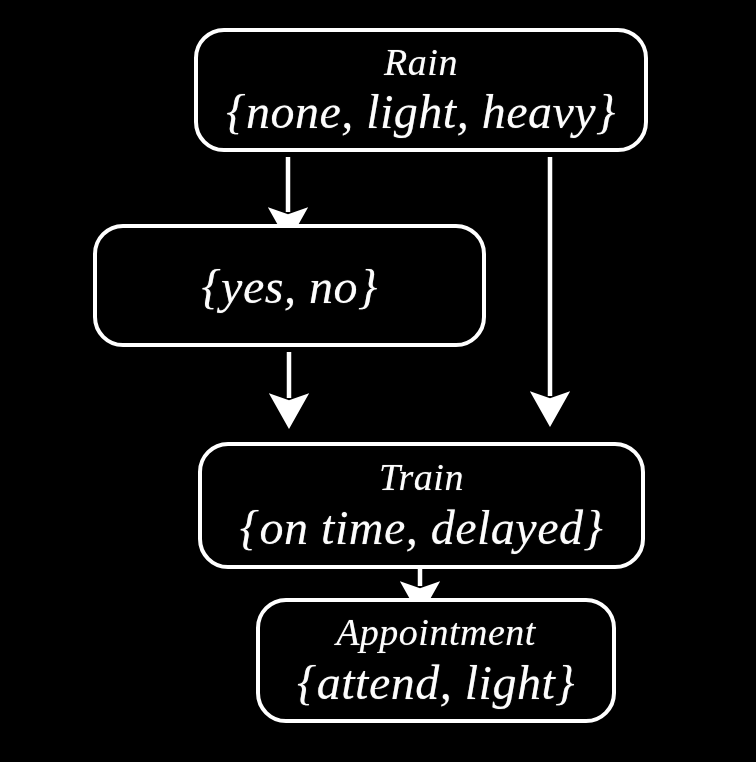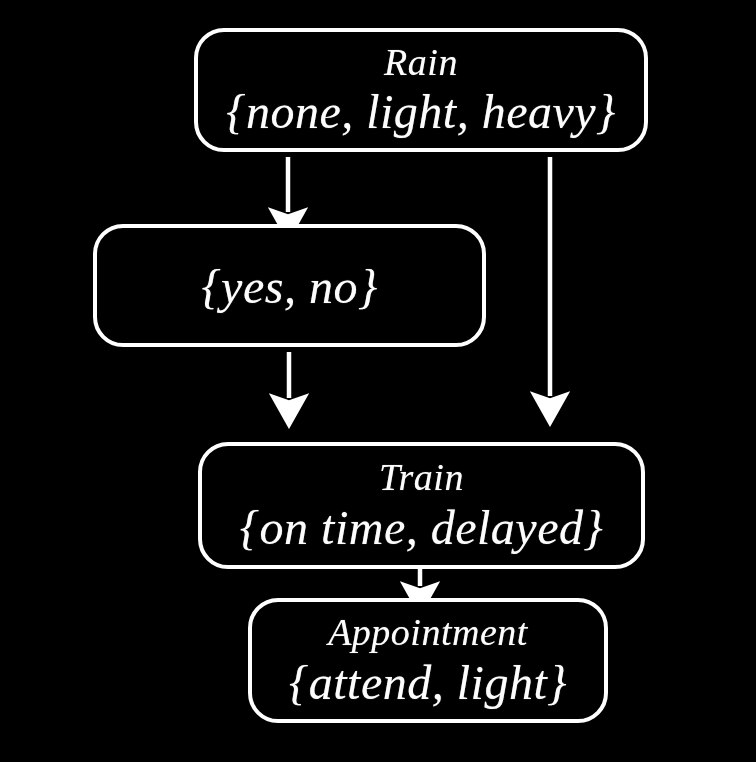--- a/index.html
+++ b/index.html
@@ -81,18 +81,18 @@
 
   <div class="node" id="node-maintenance" style="left: 93px; top: 224px; width: 393px; height: 123px;">
     <div class="node-states">{yes, no}</div>
   </div>
 
   <div class="node" id="node-train" style="left: 198px; top: 410px; width: 447px; height: 127px; margin-top: 32px;">
     <div class="node-title">Train</div>
     <div class="node-states">{on time, delayed}</div>
   </div>
 
-  <div class="node" id="node-appointment" style="left: 248px; top: 598px; width: 360px; height: 125px;">
+  <div class="node" id="node-appointment" style="left: 256px; top: 598px; width: 360px; height: 125px;">
     <div class="node-title">Appointment</div>
     <div class="node-states">{attend, light}</div>
   </div>
 
 </div>
 
 </body></html>

